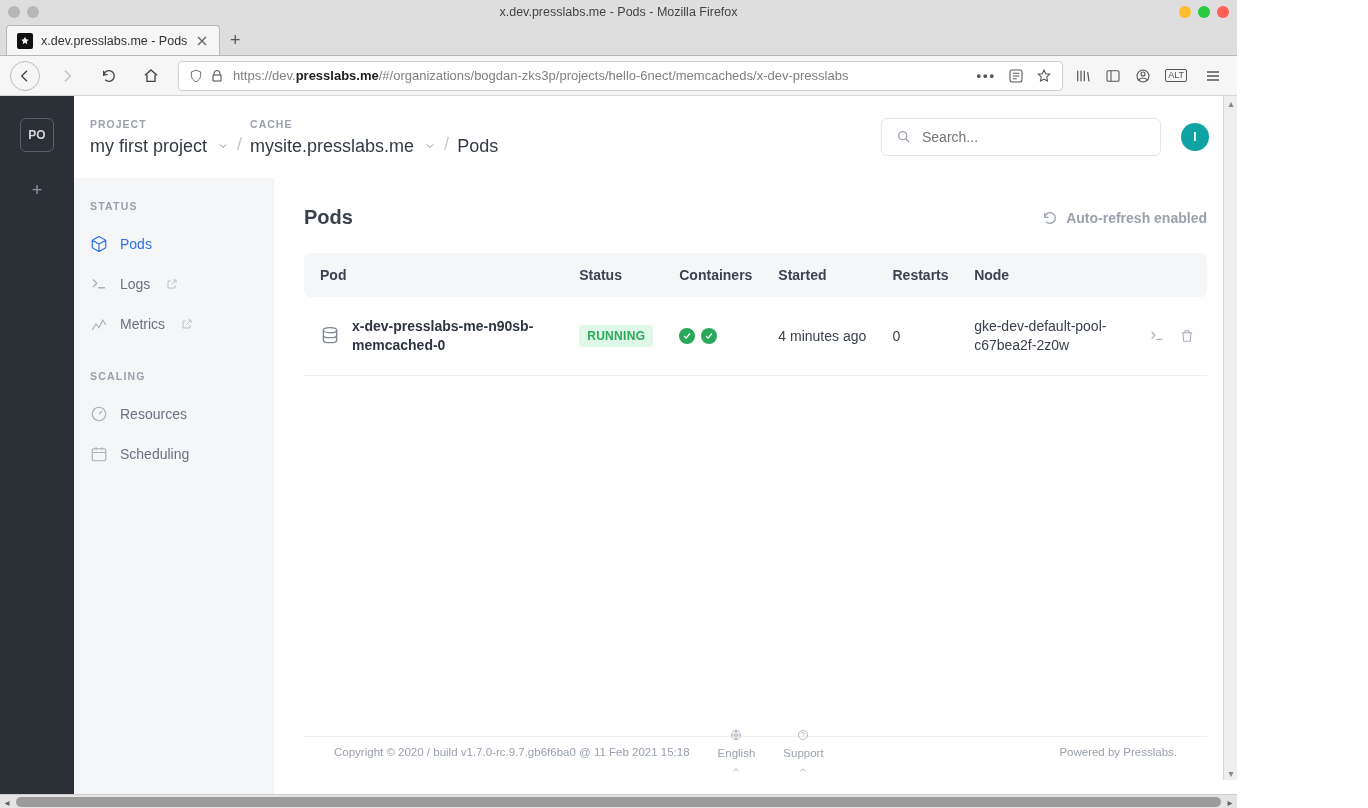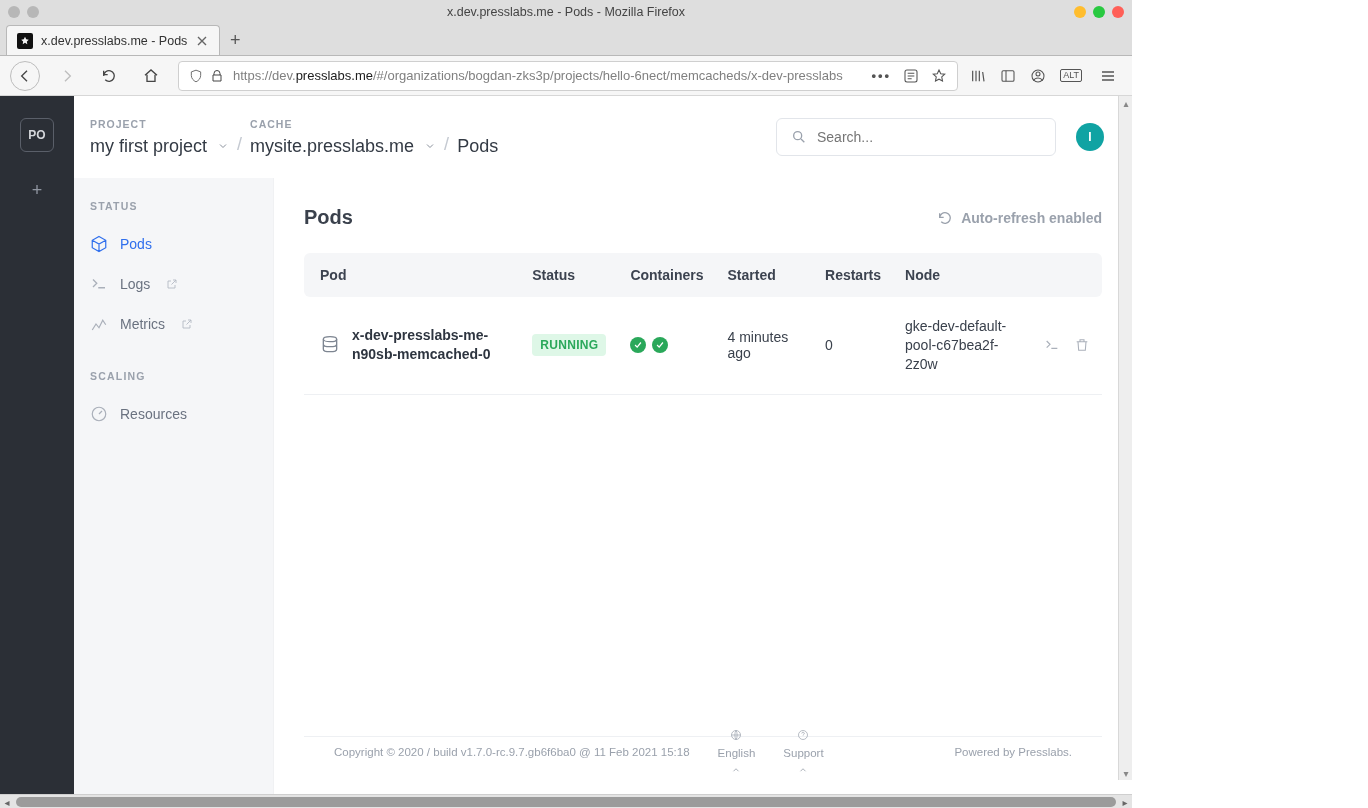--- a/index.html
+++ b/index.html
@@ -1,19 +1,19 @@
 <!DOCTYPE html>
 <html><head>
 <meta charset="utf-8">
 <style>
   * { box-sizing: border-box; margin: 0; padding: 0; }
   html, body { width: 100%; height: 100%; font-family: -apple-system, "Helvetica Neue", "Segoe UI", Arial, sans-serif; font-size: 14px; color: #1f2933; }
 
   
-  .browser { width: 1132px; height: 808px; display: flex; flex-direction: column; background: #f0abfc; position: relative; justify-content: flex-end; }
+  .browser { width: 1237px; height: 808px; display: flex; flex-direction: column; background: #f0abfc; position: relative; justify-content: flex-end; }
   .titlebar { height: 24px; background: #dedede; display: flex; align-items: center; justify-content: center; position: relative; font-size: 12.5px; color: #444; }
   .titlebar .traffic { position: absolute; right: 8px; display: flex; gap: 7px; }
   .titlebar .traffic span { width: 12px; height: 12px; border-radius: 50%; display: inline-block; }
   .traffic .y{background:#ffbd2e;} .traffic .g{background:#28c940;} .traffic .r{background:#ff5f57;}
   .titlebar .appicons { position: absolute; left: 8px; display: flex; gap: 7px; }
   .appicons span{width:12px;height:12px;border-radius:50%;background:#b7b7b7;display:inline-block;}
 
   .tabstrip { height: 32px; background: #dedede; display: flex; align-items: flex-end; padding-left: 6px; border-bottom: 1px solid #b8b8b8; }
   .tab { background: #f6f6f6; border: 1px solid #b8b8b8; border-bottom: none; border-radius: 4px 4px 0 0; height: 30px; padding: 0 10px; display: flex; align-items: center; gap: 8px; max-width: 220px; font-size: 12.5px; color: #333; }
   .tab .favicon{width:16px;height:16px;background:#111;border-radius:2px;display:flex;align-items:center;justify-content:center;}
@@ -21,21 +21,21 @@
   .tab .close{width:14px;height:14px;display:flex;align-items:center;justify-content:center;color:#666;}
   .newtab{width:30px;height:30px;display:flex;align-items:center;justify-content:center;color:#555;font-size:18px;}
 
   .navbar { height: 40px; background: #f6f6f6; display: flex; align-items: center; padding: 0 10px; gap: 12px; border-bottom: 1px solid #d7d7d7; }
   .navbtn{width:30px;height:30px;border-radius:50%;display:flex;align-items:center;justify-content:center;color:#454545;}
   .backbtn{border:1px solid #bdbdbd;}
   .fwd{color:#bdbdbd;}
   .urlbar{flex:1;height:30px;border:1px solid #cfcfcf;border-radius:4px;background:#fff;display:flex;align-items:center;padding:0 10px;gap:10px;color:#6b6b6b;font-size:13px;position:relative;}
   .urlbar .shields{display:flex;gap:8px;align-items:center;}
   .urlbar .addr{white-space:nowrap;overflow:hidden;color:#808080;}
-  .urlbar .addr b{color:#202020;font-weight:400;}
+  .urlbar .addr b{color:#202020;font-weight:700;}
   .urlbar .right{margin-left:auto;display:flex;align-items:center;gap:12px;color:#555;}
   .right-icons{display:flex;gap:14px;align-items:center;color:#555;}
   .menu-btn{width:28px;height:28px;display:flex;align-items:center;justify-content:center;}
 
   
   .page{flex:1;display:flex;position:relative;overflow:hidden;}
 
   
   .rail{width:74px;background:#2b2f36;display:flex;flex-direction:column;align-items:center;padding-top:22px;gap:28px;}
   .org-badge{width:34px;height:34px;border:1px solid #5a5f69;border-radius:6px;display:flex;align-items:center;justify-content:center;color:#d4d6da;font-size:12px;font-weight:600;}
@@ -319,20 +319,29 @@
 
           <div class="sect scaling">SCALING</div>
           <div class="navitem">
             <span class="ico">
                 <svg width="18" height="18" viewBox="0 0 24 24">
                   <circle cx="12" cy="12" r="9" fill="none" stroke="#aab0ba" stroke-width="1.6"></circle>
                   <path d="M12 12l4-4" stroke="#aab0ba" stroke-width="1.6"></path>
                 </svg>
               </span>
             <span>Resources</span>
+          </div>
+          <div class="navitem">
+            <span class="ico">
+                <svg width="18" height="18" viewBox="0 0 24 24">
+                  <rect x="3" y="5" width="18" height="16" rx="2" fill="none" stroke="#aab0ba" stroke-width="1.6"></rect>
+                  <path d="M3 10h18M8 3v4M16 3v4" stroke="#aab0ba" stroke-width="1.6"></path>
+                </svg>
+              </span>
+            <span>Scheduling</span>
           </div>
         </div>
 
         <div class="main">
           <div class="main-hdr">
             <h1>Pods</h1>
             <div class="refresh">
               <span>
                   <svg width="16" height="16" viewBox="0 0 24 24">
                     <path d="M4 12a8 8 0 1 1 2.34 5.66M4 5v6h6" fill="none" stroke="#9aa1ac" stroke-width="2"></path>

